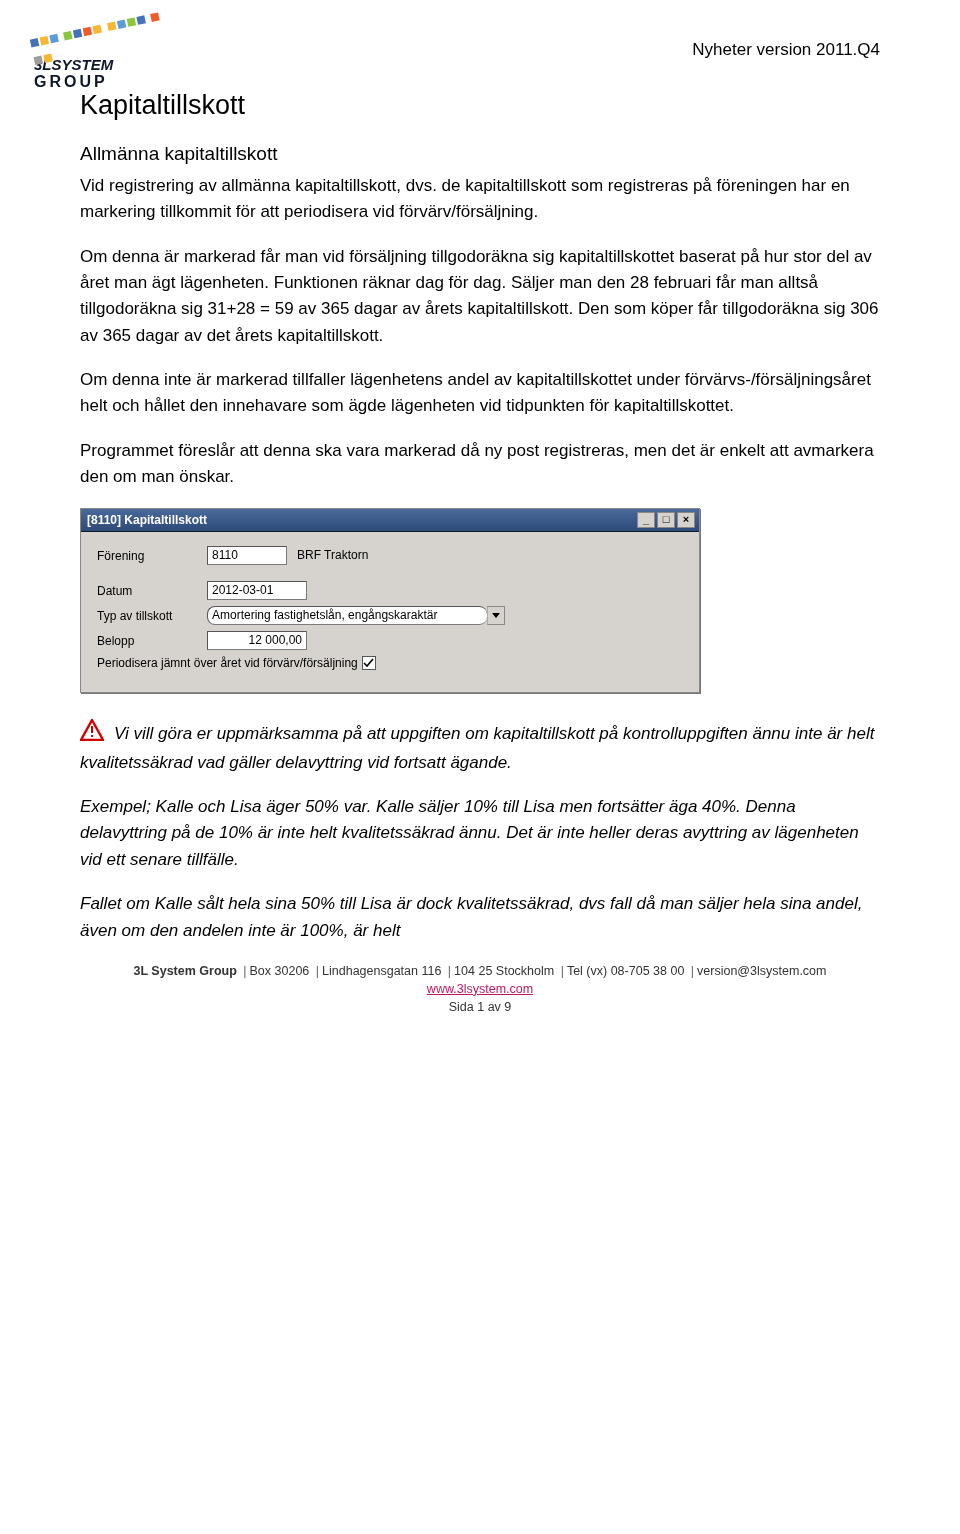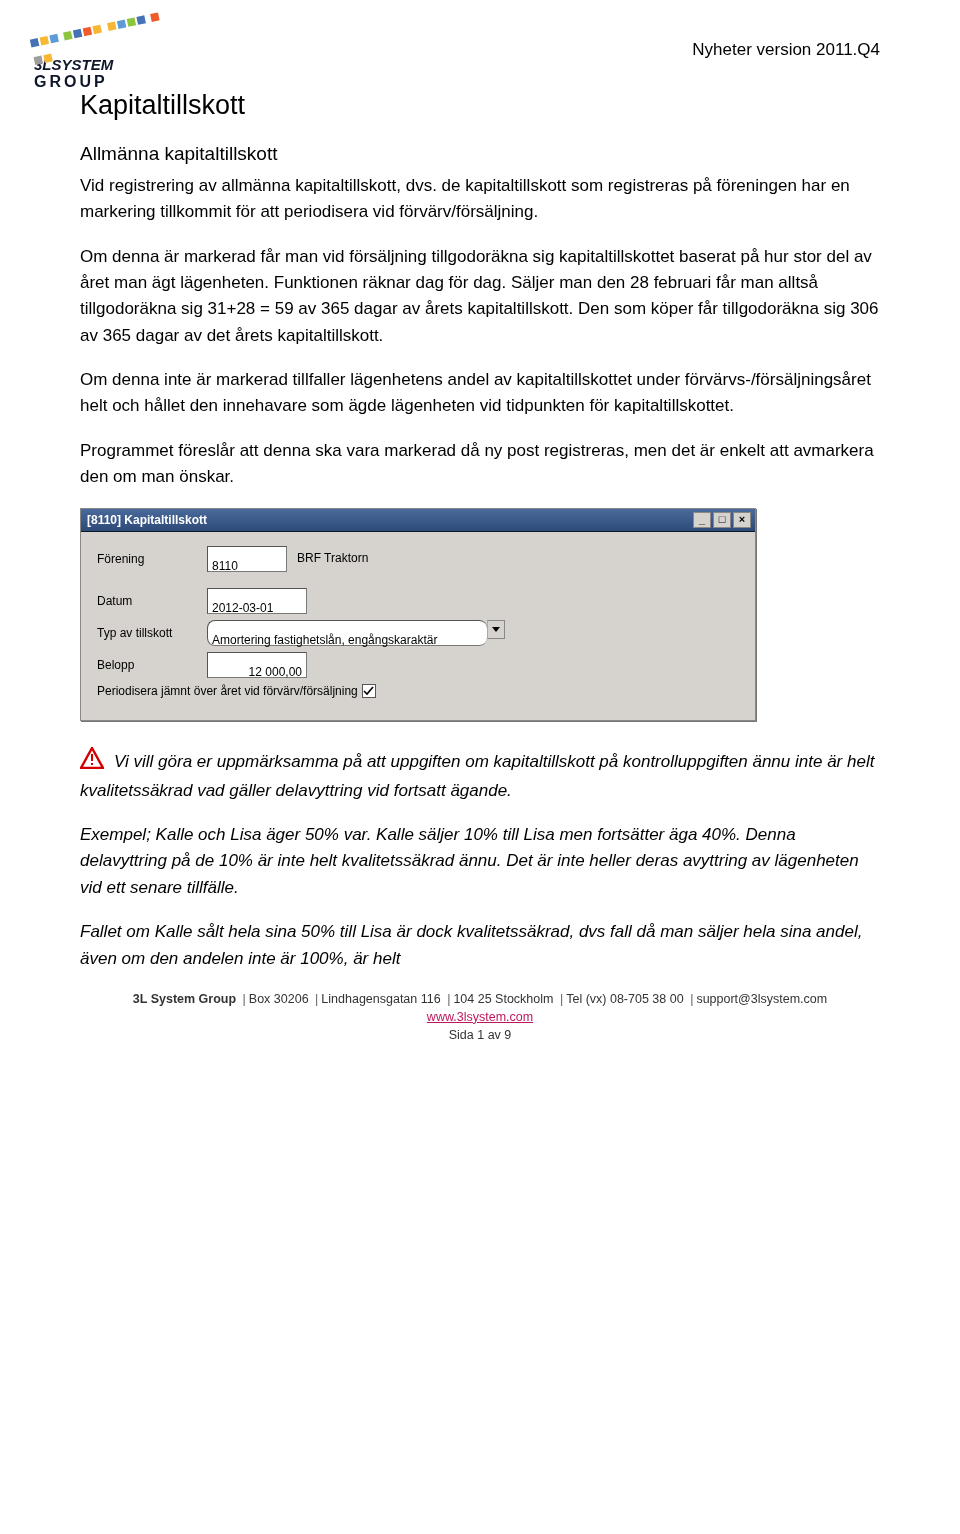--- a/index.html
+++ b/index.html
@@ -66,21 +66,21 @@
   }
   p {
     font-size: 17px;
     line-height: 1.55;
     margin-bottom: 18px;
   }
   .italic { font-style: italic; }
 
   
   .dialog {
-    width: 676px;
+    width: 620px;
     margin: 8px 0 26px 0;
     border: 1px solid #888;
     background: #c2410c;
     font-family: Tahoma, Arial, sans-serif;
     font-size: 12px;
     box-shadow: 1px 1px 0 #777;
   }
   .titlebar {
     background: linear-gradient(#4a6a9c, #2d4a78);
     color: #fff;
@@ -117,21 +117,21 @@
     width: 110px;
     font-size: 12px;
   }
   .dlg-input {
     background: #fff;
     border: 1px solid #7a7a7a;
     border-top-color: #555;
     border-left-color: #555;
     height: 19px;
     font-size: 12px;
-    padding: 12px 4px;
+    padding: 1px 4px;
   }
   .dlg-display {
     background: #d6d3ce;
     height: 18px;
     font-size: 12px;
     padding: 1px 4px;
   }
   .txt-right { text-align: right; }
   .dropdown {
     display: flex;
@@ -266,18 +266,18 @@
 
   <p class="italic">Fallet om Kalle sålt hela sina 50% till Lisa är dock kvalitetssäkrad, dvs fall då man säljer hela sina andel, även om den andelen inte är 100%, är helt</p>
 
   <div class="footer">
     <div>
       <b>3L System Group</b>
       <span class="sep">|</span><span>Box 30206</span>
       <span class="sep">|</span><span>Lindhagensgatan 116</span>
       <span class="sep">|</span><span>104 25 Stockholm</span>
       <span class="sep">|</span><span>Tel (vx) 08-705 38 00</span>
-      <span class="sep">|</span><span>support@3lsystem.com</span>
+      <span class="sep">|</span><span>version@3lsystem.com</span>
     </div>
     <div class="url"><a href="#">www.3lsystem.com</a></div>
     <div class="pg">Sida 1 av 9</div>
   </div>
 </div>
 
 </body></html>

